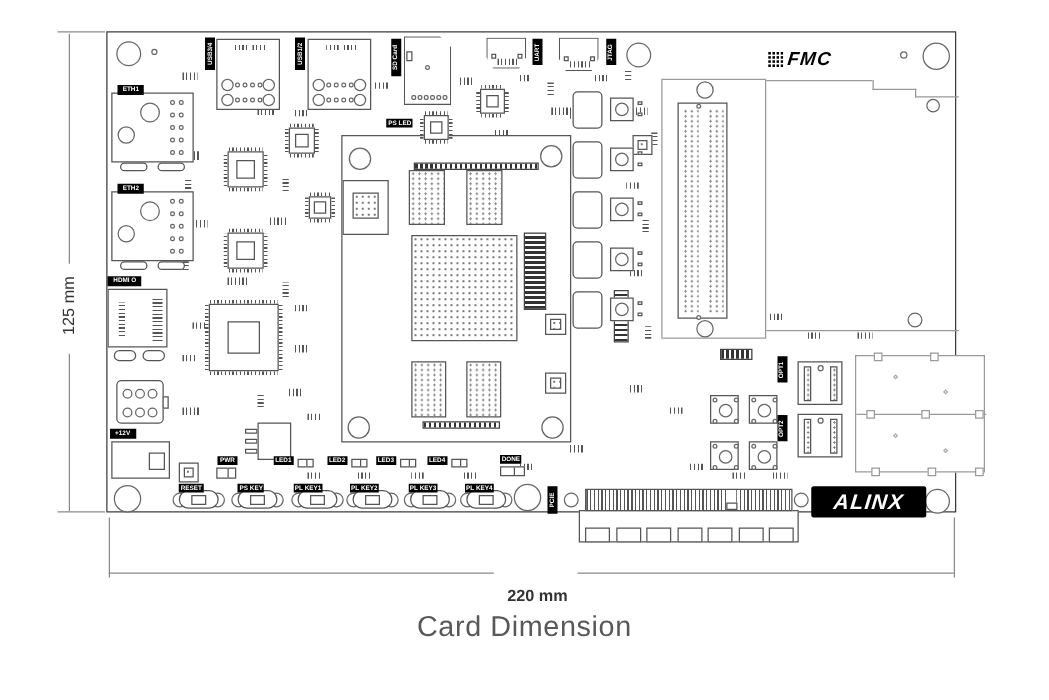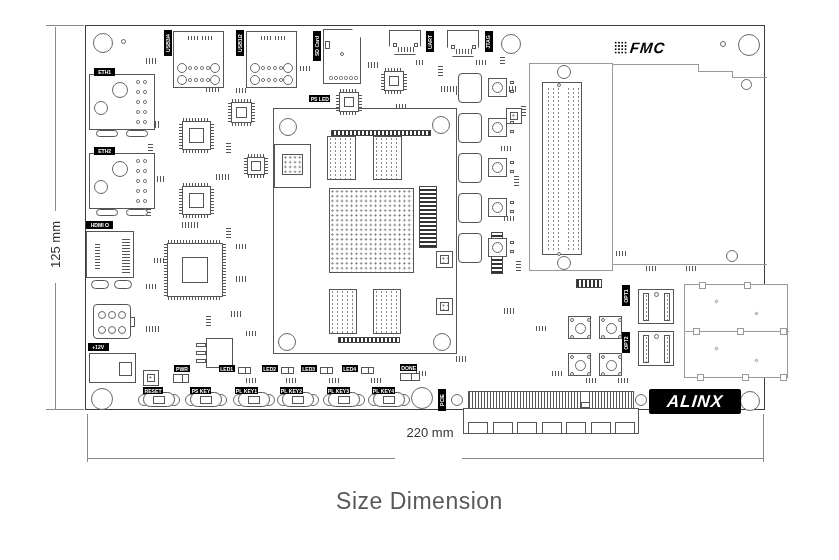--- a/index.html
+++ b/index.html
@@ -564,16 +564,16 @@
   <div class="dim-line ann" style="left:46px;top:25px;width:38px;height:1px;"></div>
   <div class="dim-line ann" style="left:46px;top:409px;width:38px;height:1px;"></div>
   <div class="dim-line ann" style="left:55px;top:27px;width:1px;height:184px;"></div>
   <div class="dim-line ann" style="left:55px;top:283px;width:1px;height:126px;"></div>
   <div class="dim-text v ann" style="left:42px;top:210px;width:26px;height:70px;">125 mm</div>
 
   <div class="dim-line ann" style="left:87px;top:414px;width:1px;height:48px;"></div>
   <div class="dim-line ann" style="left:763px;top:414px;width:1px;height:48px;"></div>
   <div class="dim-line ann" style="left:87px;top:458px;width:308px;height:1px;"></div>
   <div class="dim-line ann" style="left:462px;top:458px;width:301px;height:1px;"></div>
-  <div class="dim-text ann" style="left:395px;top:424px;width:70px;height:16px;">220 mm</div>
+  <div class="dim-text ann" style="left:395px;top:468px;width:70px;height:16px;font-weight:bold;">220 mm</div>
 
-  <div id="caption">Size Dimension</div>
+  <div id="caption">Card Dimension</div>
 </div>
 
 </body></html>

